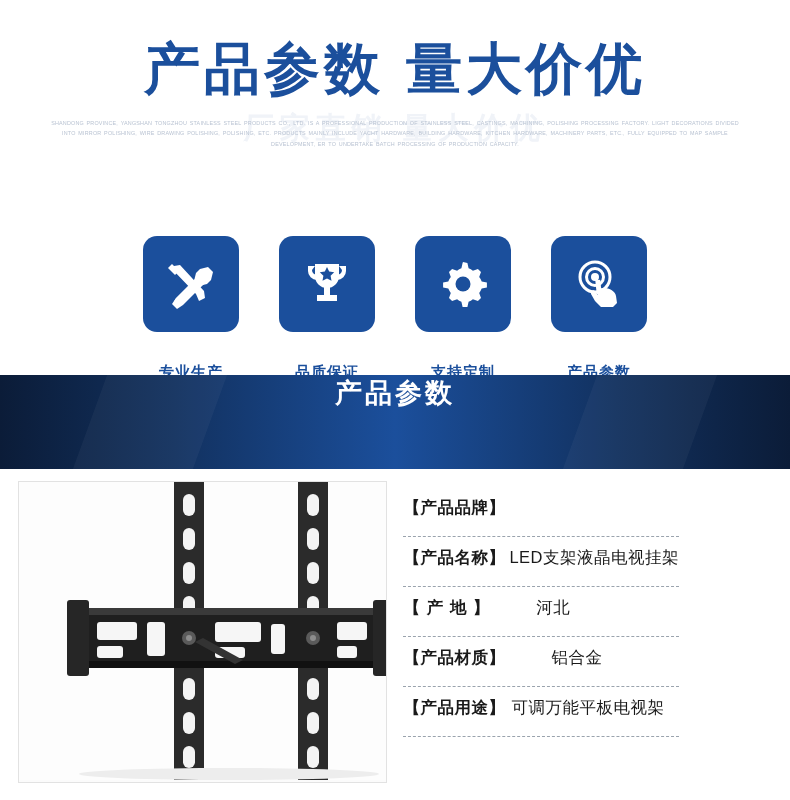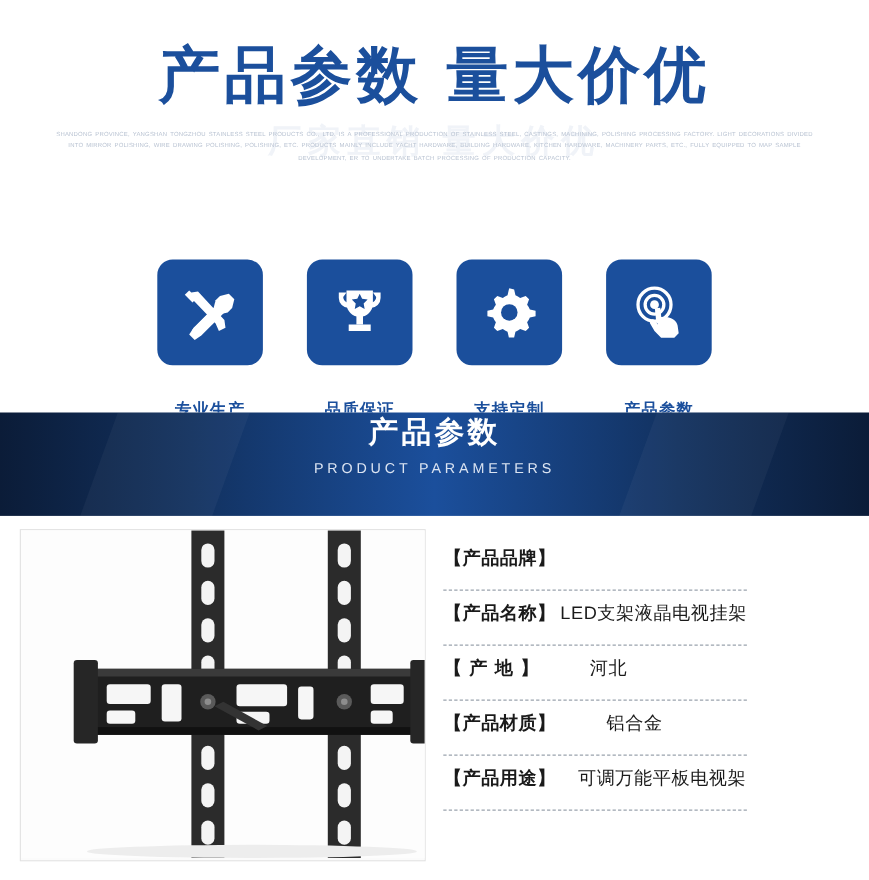--- a/index.html
+++ b/index.html
@@ -188,21 +188,21 @@
   .param-val {
     color: #1a1a1a;
     font-size: 16.5px;
     font-family: Liberation Sans, sans-serif;
     white-space: nowrap;
     letter-spacing: 0.5px;
     padding-top: 2px;
     margin-left: 4px;
   }
   .param-val.indent-2 { margin-left: 46px; }
-  .param-val.indent-3 { margin-left: 20px; }
+  .param-val.indent-3 { margin-left: 6px; }
   .dash-line {
     position: absolute;
     left: 0;
     right: 0;
     bottom: 8px;
     border-top: 1.5px dashed #9aa3ad;
   }
 </style>
 </head>
 <body>
@@ -286,21 +286,20 @@
         </span>
       </div>
       <div class="feature-label">产品参数</div>
     </div>
 
   </div>
 </div>
 
 <div class="section-bar">
   <div class="section-title-cn">产品参数</div>
-  <div class="section-title-en">PRODUCT PARAMETERS</div>
 </div>
 
 <div class="product-area">
 
   <div class="photo-wrap">
     <div class="photo-inner">
       <svg width="394" height="298" viewBox="0 0 394 298">
         <rect x="0" y="0" width="394" height="298" fill="#fdfdfd"></rect>
 
         <rect x="155" y="0" width="30" height="298" fill="#2b2b2b"></rect>

